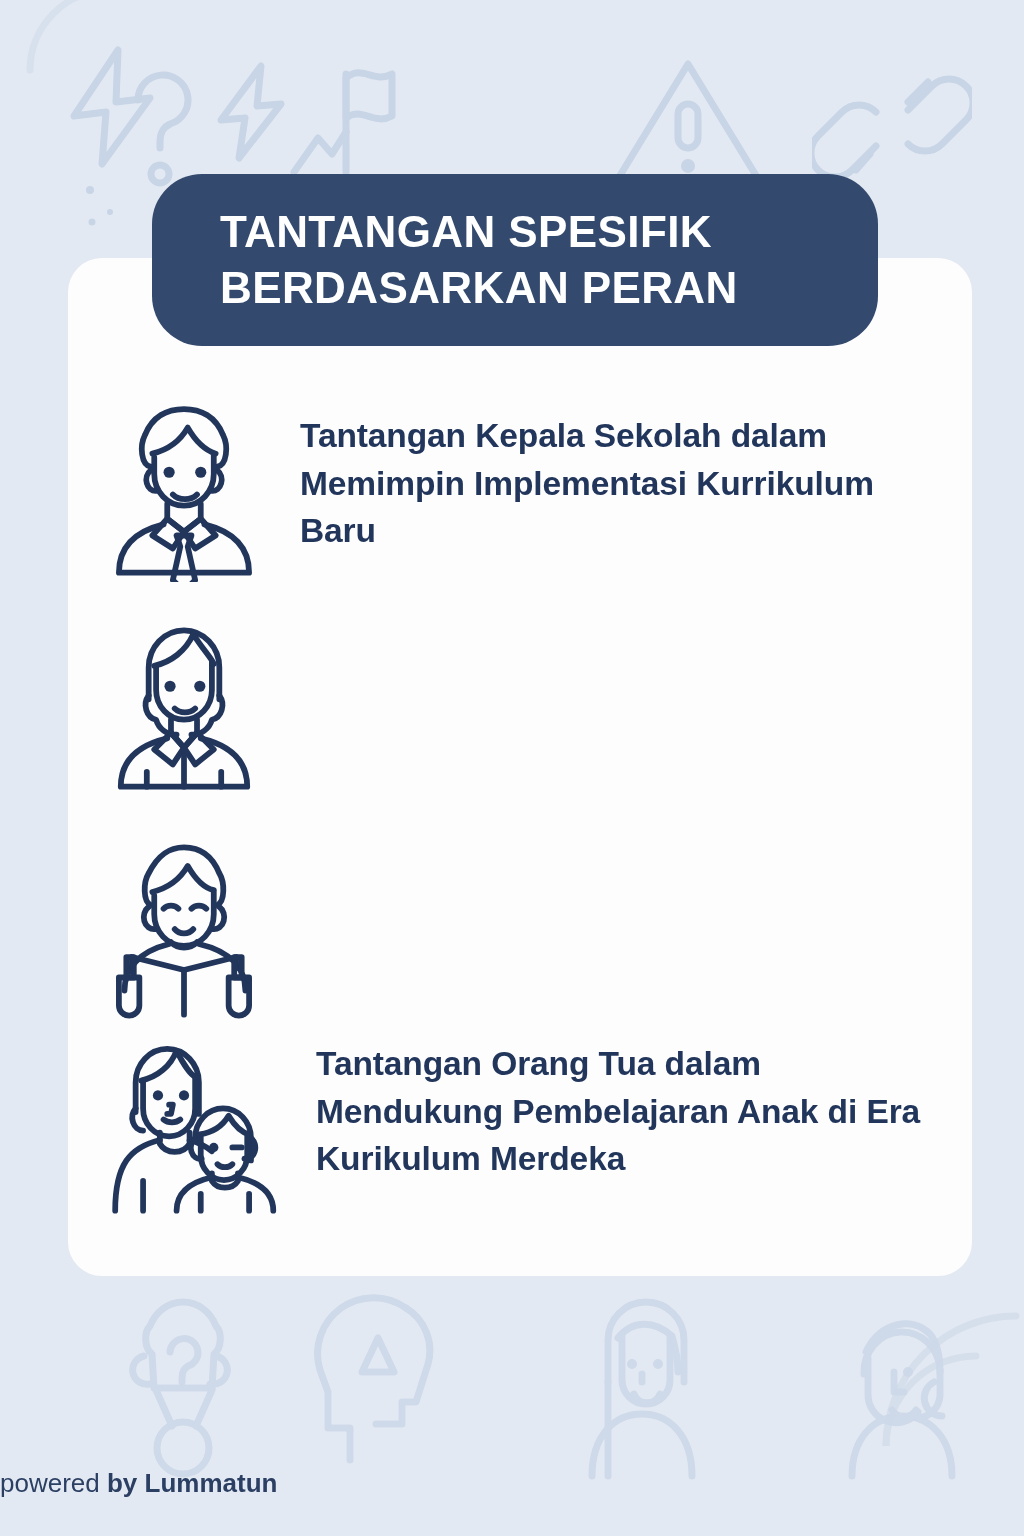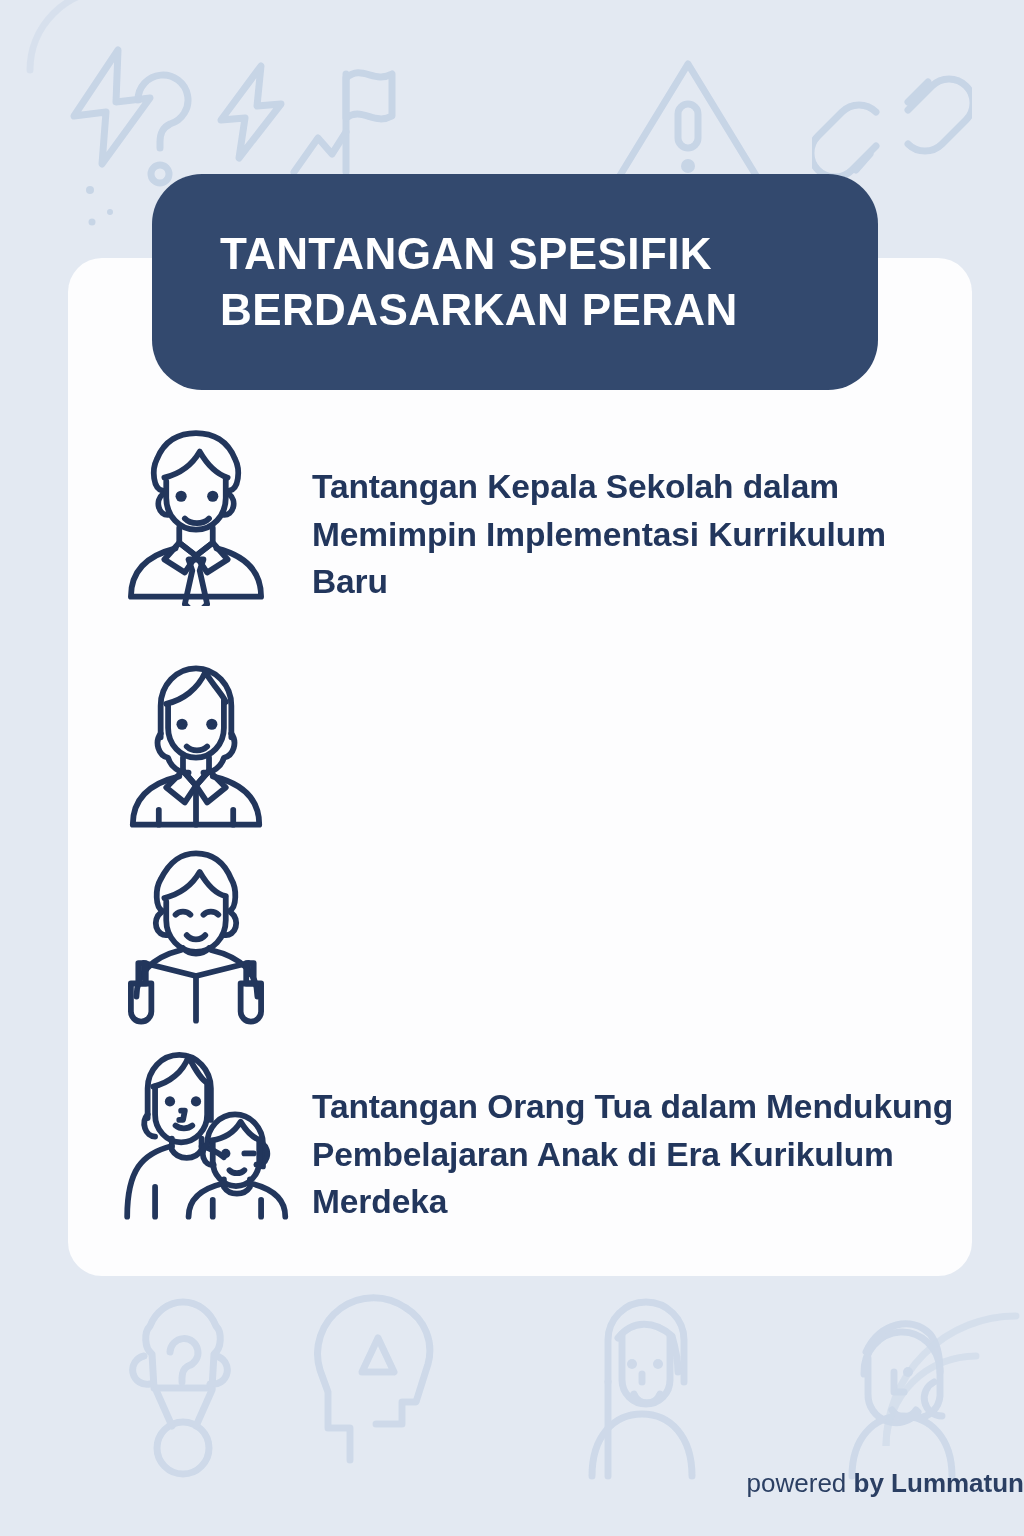--- a/index.html
+++ b/index.html
@@ -46,21 +46,21 @@
     border-radius: 34px;
     z-index: 1;
   }
 
   
   .title-banner {
     position: absolute;
     left: 152px;
     top: 174px;
     width: 726px;
-    height: 216px;
+    height: 172px;
     background: #33496e;
     border-radius: 50px;
     z-index: 3;
     display: flex;
     align-items: center;
   }
   .title-text {
     color: #ffffff;
     font-size: 44px;
     font-weight: bold;
@@ -74,23 +74,22 @@
   
   .list {
     position: absolute;
     left: 68px;
     top: 392px;
     width: 904px;
     z-index: 2;
   }
   .row {
     display: flex;
-    align-items: flex-end;
+    align-items: flex-start;
     min-height: 196px;
-    margin-left: 12px;
   }
   .row-icon {
     width: 232px;
     flex: 0 0 232px;
     display: flex;
     justify-content: center;
     align-items: flex-start;
     padding-top: 4px;
   }
   .row-icon svg {
@@ -114,33 +113,33 @@
     font-weight: bold;
     line-height: 1.42;
     padding-top: 20px;
     padding-right: 18px;
     letter-spacing: -0.1px;
   }
 
   .row-1 { min-height: 214px; }
   .row-2 { min-height: 228px; }
   .row-3 { min-height: 196px; }
-  .row-4 { min-height: 196px; }
+  .row-4 { min-height: 196px; gap: 16px; }
 
   .row-2 .row-text { padding-top: 12px; }
   .row-3 .row-text { padding-top: 14px; }
   .row-4 .row-text { padding-top: 10px; }
 
   
   .footer {
     position: absolute;
     left: 0;
     top: 1468px;
     width: 1024px;
-    text-align: right;
+    text-align: left;
     z-index: 2;
     color: #2b3f63;
     font-size: 26px;
   }
   .footer .fw-light { font-weight: normal; }
   .footer .fw-bold { font-weight: bold; }
 </style>
 </head>
 <body>
 

